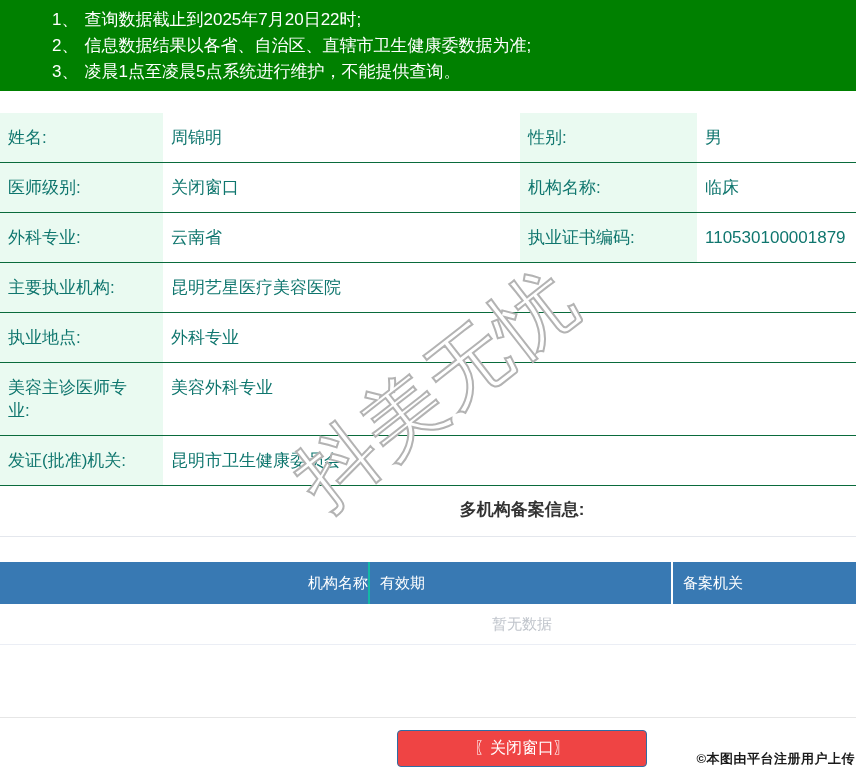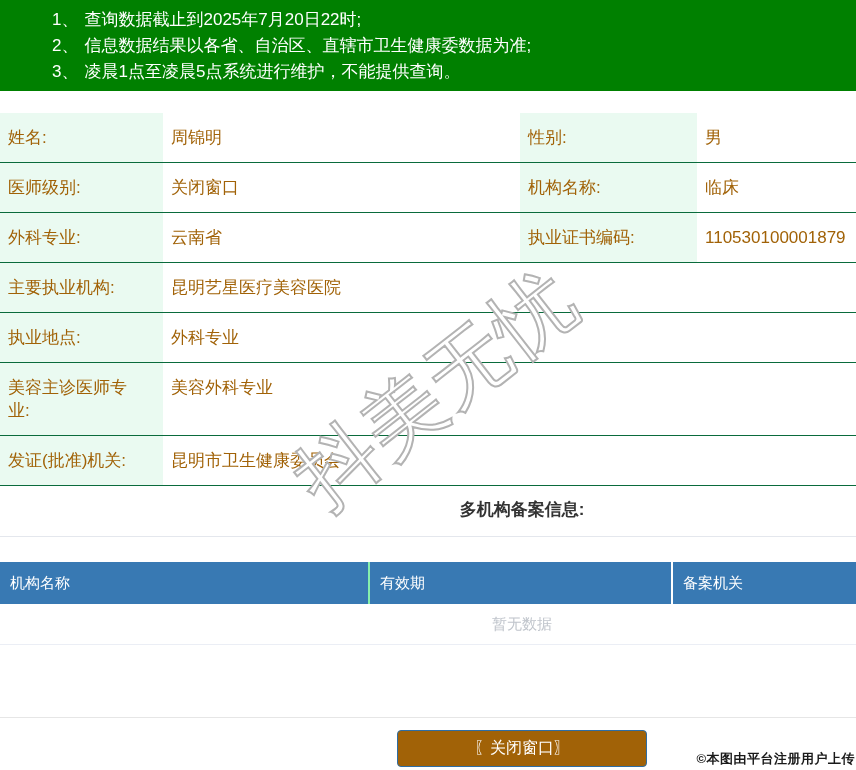--- a/index.html
+++ b/index.html
@@ -36,21 +36,21 @@
 
   
   .info-table {
     width: 1044px;
     border-collapse: collapse;
     table-layout: fixed;
     margin-top: 22px;
   }
   .info-table td {
     font-size: 17px;
-    color: #a16207;
+    color: #0f766e;
     line-height: 23px;
     padding: 13px 10px 13px 8px;
     vertical-align: top;
     border-bottom: 1px solid #0a6b3c;
     overflow: hidden;
   }
   .info-table td.lbl {
     background: #eafaf1;
     white-space: pre-line;
   }
@@ -75,40 +75,40 @@
   }
   .bh-cell {
     box-sizing: border-box;
     line-height: 42px;
     color: #fff;
     font-size: 15px;
     padding-left: 10px;
     white-space: nowrap;
     overflow: hidden;
   }
-  .bh-c1 { width: 368px; }
-  .bh-c2 { width: 303px; border-left: 2px solid #86efac; }
+  .bh-c1 { width: 368px; text-align: right; }
+  .bh-c2 { width: 303px; border-left: 2px solid #14b8a6; }
   .bh-c3 { width: 371px; border-left: 2px solid #fff; }
   .empty-row {
     width: 1044px;
     height: 40px;
     line-height: 40px;
     text-align: center;
     font-size: 15px;
     color: #c0c5cc;
     border-bottom: 1px solid #ebeef5;
   }
 
   
   .hr2 { margin-top: 72px; width: 1044px; border-top: 1px solid #e6e6e6; }
   .button-row { margin-top: 12px; width: 1044px; text-align: center; }
   .close-btn {
     width: 250px;
     height: 37px;
-    background: #a16207;
+    background: #ef4444;
     border: 1px solid #2e6da4;
     border-radius: 4px;
     color: #fff;
     font-size: 16px;
     font-family: inherit;
     cursor: pointer;
   }
 
   
   .watermark {

